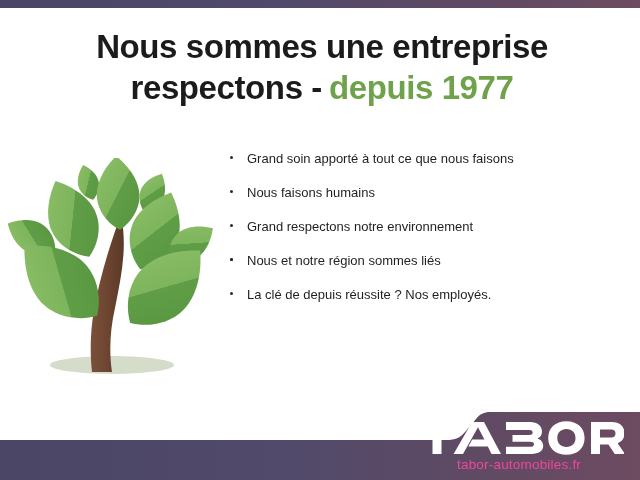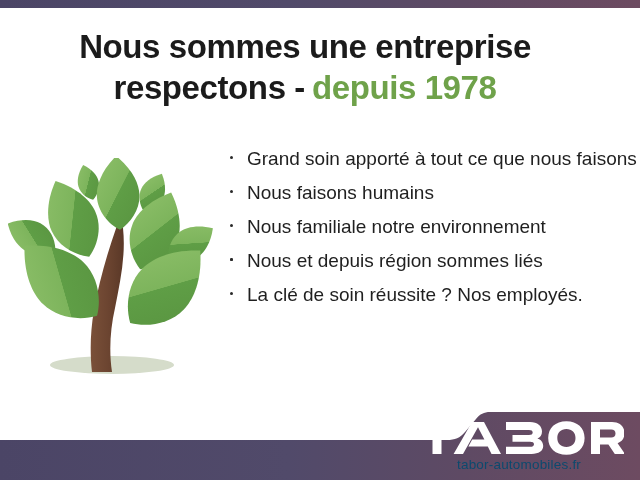--- a/index.html
+++ b/index.html
@@ -30,21 +30,21 @@
     left: 0;
     top: 0;
     width: 640px;
     height: 8px;
     background: linear-gradient(90deg, #4b4566 0%, #514a6a 45%, #5e4a64 72%, #6d4b61 100%);
   }
 
   
   .headline {
     position: absolute;
-    left: 0;
+    left: 17px;
     top: 26px;
     width: 610px;
     text-align: center;
     font-size: 33px;
     line-height: 41px;
     font-weight: 700;
     letter-spacing: -0.4px;
     color: #1b1b1b;
     font-family: "Liberation Sans", sans-serif;
   }
@@ -67,21 +67,21 @@
     top: 148px;
     width: 400px;
     margin: 0;
     padding: 0;
     list-style: none;
   }
   .bullet-item {
     position: relative;
     padding-left: 19px;
     margin-bottom: 13px;
-    font-size: 19px;
+    font-size: 13px;
     line-height: 21px;
     color: #1f1f1f;
     white-space: nowrap;
     font-family: "Liberation Sans", sans-serif;
   }
   .bullet-dot {
     position: absolute;
     left: 2px;
     top: 8px;
     width: 3.4px;
@@ -132,35 +132,35 @@
   .brand-name svg {
     display: block;
     width: 100%;
     height: 36px;
   }
   .brand-url {
     display: block;
     margin-top: 1px;
     font-size: 13.5px;
     letter-spacing: 0.2px;
-    color: #0c4a6e;
+    color: #ec4899;
     font-family: "Liberation Sans", sans-serif;
   }
 </style>
 </head>
 <body>
 
 <div class="slide">
 
   <div class="top-bar"></div>
 
   <div class="headline">
     <span class="line">Nous sommes une entreprise</span>
     <span class="line">
-      <span>respectons -</span><span class="gap"></span><span class="accent">depuis 1978</span>
+      <span>respectons -</span><span class="gap"></span><span class="accent">depuis 1977</span>
     </span>
   </div>
 
   <div class="tree-art">
     <svg viewBox="0 0 210 228" xmlns="http://www.w3.org/2000/svg" aria-hidden="true">
       <defs>
         <linearGradient id="leafGrad" x1="0" y1="0" x2="1" y2="1">
           <stop offset="0%" stop-color="#8ec06a"></stop>
           <stop offset="50%" stop-color="#7db45c"></stop>
           <stop offset="50.5%" stop-color="#5f9e46"></stop>
@@ -214,32 +214,32 @@
     <li class="bullet-item">
       <span class="bullet-dot"></span>
       <span>Grand soin apporté à tout ce que nous faisons</span>
     </li>
     <li class="bullet-item">
       <span class="bullet-dot"></span>
       <span>Nous faisons humains</span>
     </li>
     <li class="bullet-item">
       <span class="bullet-dot"></span>
-      <span>Nous familiale notre environnement</span>
-    </li>
-    <li class="bullet-item">
-      <span class="bullet-dot"></span>
-    </li>
-    <li class="bullet-item">
-      <span class="bullet-dot"></span>
-      <span>Nous et depuis région sommes liés</span>
-    </li>
-    <li class="bullet-item">
-      <span class="bullet-dot"></span>
-      <span>La clé de soin réussite ? Nos employés.</span>
+      <span>Grand respectons notre environnement</span>
+    </li>
+    <li class="bullet-item">
+      <span class="bullet-dot"></span>
+    </li>
+    <li class="bullet-item">
+      <span class="bullet-dot"></span>
+      <span>Nous et notre région sommes liés</span>
+    </li>
+    <li class="bullet-item">
+      <span class="bullet-dot"></span>
+      <span>La clé de depuis réussite ? Nos employés.</span>
     </li>
   </ul>
 
   <div class="banner">
     <svg viewBox="0 0 640 80" preserveAspectRatio="none" xmlns="http://www.w3.org/2000/svg" aria-hidden="true">
       <defs>
         <linearGradient id="bannerGrad" x1="0" y1="0" x2="1" y2="0">
           <stop offset="0%" stop-color="#4b4566"></stop>
           <stop offset="45%" stop-color="#514a6a"></stop>
           <stop offset="72%" stop-color="#5e4a64"></stop>

